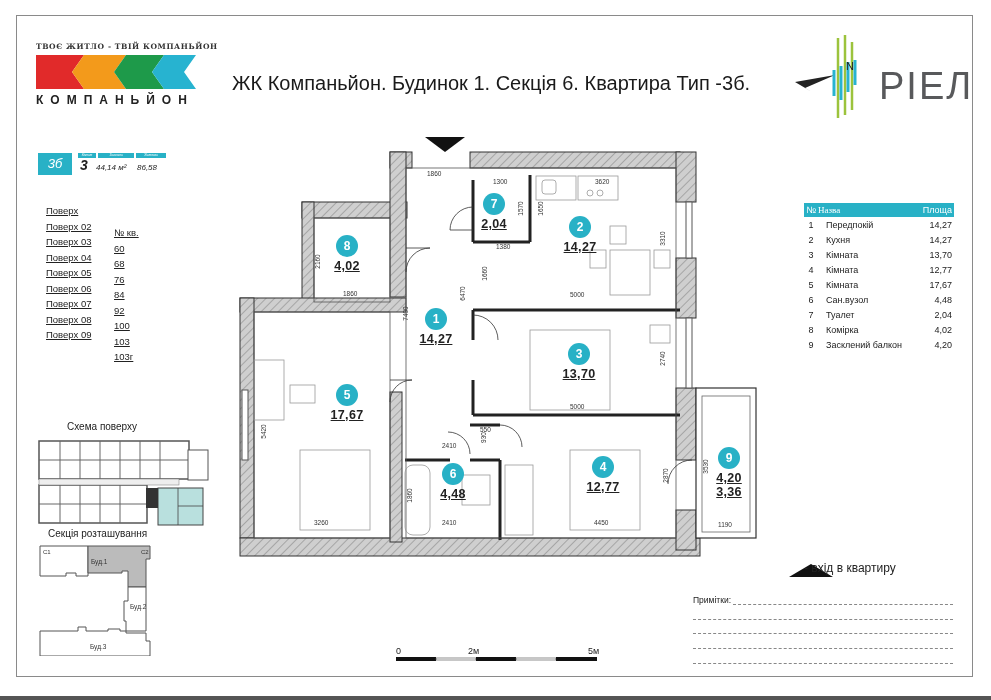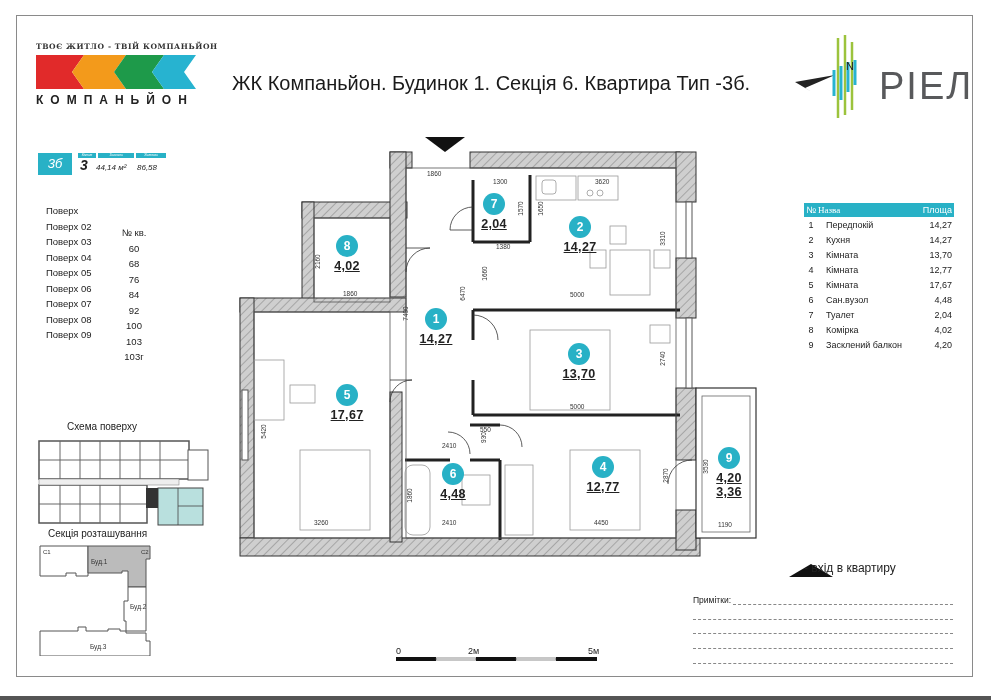--- a/index.html
+++ b/index.html
@@ -22,23 +22,23 @@
 
   
   .summary { left: 38px; top: 153px; width: 128px; height: 22px; font-style: italic; }
   .sum-type { position: absolute; left: 0; top: 0; width: 34px; height: 22px; background: #28b1c6; color: #fff; font-size: 13px; text-align: center; line-height: 22px; }
   .sum-hdr { position: absolute; top: 0; height: 5px; background: #28b1c6; color: #fff; font-size: 3px; line-height: 5px; text-align: center; }
   .sum-val { position: absolute; top: 7px; font-size: 8px; color: #222; }
   .sum-rooms { left: 42px; top: 4px; font-size: 14px; font-weight: bold; }
 
   
   .floor-table { left: 46px; top: 203px; font-size: 9.5px; color: #222; }
-  .floor-table .row { display: flex; height: 15.5px; align-items: center; }
+  .floor-table .row { display: flex; height: 15.5px; align-items: center; text-decoration: underline; }
   .floor-table .c1 { width: 68px; }
-  .floor-table .c2 { width: 40px; text-align: center; margin-top: 44px; }
+  .floor-table .c2 { width: 40px; text-align: left; margin-top: 44px; }
 
   
   .rooms-table { left: 804px; top: 203px; width: 150px; font-size: 9px; color: #222; }
   .rooms-hdr { display: flex; height: 14px; background: #28b1c6; color: #fff; align-items: center; }
   .rooms-table .row { display: flex; height: 15px; align-items: center; }
   .rooms-table .n { width: 14px; text-align: center; }
   .rooms-table .nm { flex: 1; padding-left: 8px; }
   .rooms-table .ar { width: 40px; text-align: right; padding-right: 2px; }
   .rooms-hdr .nm { text-align: left; padding-left: 0; font-family: Liberation Serif, serif; }
 

